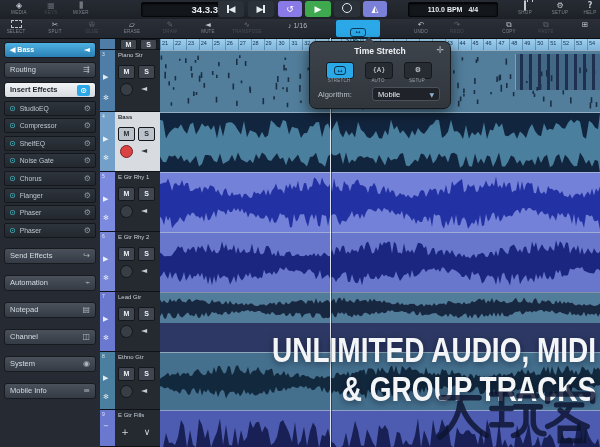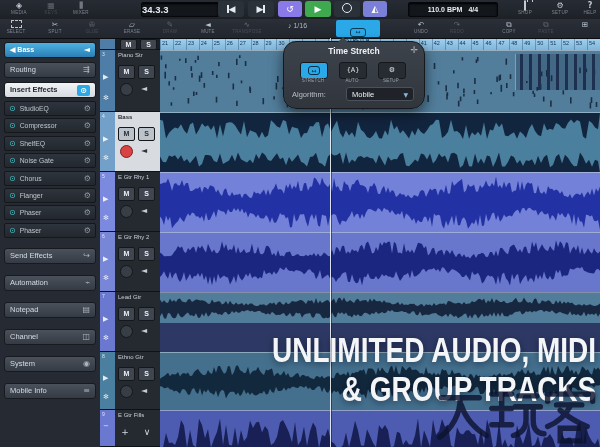--- a/index.html
+++ b/index.html
@@ -6,21 +6,21 @@
   #app{position:relative;width:600px;height:447px;background:#20242b;overflow:hidden;
        font-family:"Liberation Sans",sans-serif;color:#cfd5dc;-webkit-font-smoothing:antialiased;}
   .glyph{font-family:"DejaVu Sans",sans-serif;}
   
   #bar1{position:absolute;left:0;top:0;width:600px;height:19px;background:linear-gradient(#272c34,#1d2127);border-bottom:1px solid #0c0e11;z-index:20;}
   .b1item{position:absolute;top:1px;width:30px;text-align:center;}
   .b1item .ic{display:block;font-size:8px;line-height:9px;color:#c3cad2;font-family:"DejaVu Sans",sans-serif;}
   .b1item .lbl{display:block;font-size:4.5px;line-height:5px;color:#7d8691;letter-spacing:.3px;}
   .dim{opacity:.38;}
   .lcd{position:absolute;background:#13161b;border:1px solid #05070a;border-radius:2px;box-shadow:inset 0 1px 2px #000;
-       color:#e9eef3;font-weight:bold;text-align:left;}
+       color:#e9eef3;font-weight:bold;text-align:right;}
   #timebox{left:141px;top:2px;width:76px;height:13px;font-size:9.5px;line-height:13px;}
   #tempobox{left:408px;top:2px;width:88px;height:13px;font-size:7px;line-height:13px;display:flex;align-items:center;justify-content:center;gap:6px;}
   .tbtn{position:absolute;top:1px;height:16px;border-radius:3px;background:#2b3138;color:#e6ebf0;
         text-align:center;font-size:9px;line-height:16px;font-family:"DejaVu Sans",sans-serif;}
   .tbtn .vbar{display:inline-block;width:2px;height:8px;background:currentColor;vertical-align:-1px;}
   .bag{width:9px;height:8px;border:1.2px solid #c3cad2;border-radius:1px;position:relative;margin:1px auto 0;}
   .bag:before{content:"";position:absolute;left:1.5px;top:-4px;width:4px;height:3.5px;border:1.2px solid #c3cad2;border-bottom:none;border-radius:3px 3px 0 0;}
   
   #bar2{position:absolute;left:0;top:19px;width:600px;height:19px;background:linear-gradient(#2a2f38,#22262d);border-bottom:1px solid #0b0d10;z-index:20;}
   .tool{position:absolute;top:1px;width:32px;text-align:center;cursor:default;}
@@ -70,22 +70,22 @@
   #ruler{position:absolute;left:0;top:0;width:440px;height:12px;background:linear-gradient(#a3d2ef,#7fb6dc);display:flex;z-index:5;}
   .rcell{height:12px;border-left:1px solid rgba(20,60,95,.35);font-size:5.5px;line-height:11px;color:#143250;padding-left:1px;box-sizing:border-box;flex:1;}
   .lane{position:absolute;left:0;width:440px;border-top:1px solid rgba(205,216,226,.55);box-sizing:border-box;overflow:hidden;}
   .lane svg{position:absolute;left:0;top:0;}
   #playhead{position:absolute;left:170px;top:0;width:1px;height:409px;background:rgba(238,244,250,.9);box-shadow:1px 0 0 rgba(10,20,40,.5);z-index:30;}
   .midiblock{position:absolute;right:0;top:3px;width:84px;height:36px;background:rgba(18,38,66,.25);
              border-left:1px solid rgba(230,240,250,.4);}
   .midiblock i{position:absolute;top:0;bottom:0;width:3px;background:#1d3050;}
   .band{position:absolute;left:0;top:0;width:440px;height:30px;background:#527d9a;overflow:hidden;}
   
-  #popup{position:absolute;left:283px;top:41px;width:140px;height:66px;background:linear-gradient(#3d434b,#31363d);
-         border:1px solid #15181c;border-radius:13px;box-shadow:0 5px 14px rgba(0,0,0,.55);z-index:50;}
+  #popup{position:absolute;left:309px;top:41px;width:140px;height:66px;background:linear-gradient(#3d434b,#31363d);
+         border:1px solid #15181c;border-radius:7px;box-shadow:0 5px 14px rgba(0,0,0,.55);z-index:50;}
   #popup .notch{position:absolute;left:54px;top:-5px;width:0;height:0;border-left:5px solid transparent;border-right:5px solid transparent;border-bottom:5px solid #3d434b;}
   #popup .ttl{position:absolute;left:0;top:4px;width:100%;text-align:center;font-size:8.5px;font-weight:bold;color:#eef2f6;}
   #popup .pin{position:absolute;right:6px;top:3px;font-size:9px;color:#aab2bb;font-family:"DejaVu Sans",sans-serif;}
   .ptab{position:absolute;top:20px;width:26px;height:15px;background:#272c33;border:1px solid #15181c;border-radius:3px;
         text-align:center;font-size:7px;line-height:15px;color:#dfe4ea;font-family:"DejaVu Sans",sans-serif;}
   .ptab.act{background:#2ba8e8;color:#083048;}
   .ptablbl{position:absolute;top:36px;width:26px;text-align:center;font-size:4.5px;color:#99a1aa;letter-spacing:.2px;}
   #algolbl{position:absolute;left:8px;top:48px;font-size:7.5px;color:#b8bfc7;}
   #algodrop{position:absolute;left:62px;top:45px;width:68px;height:14px;background:#1f2329;border:1px solid #4a515a;border-radius:3px;
             font-size:7.5px;line-height:14px;color:#eef2f6;padding:0 5px;box-sizing:border-box;display:flex;justify-content:space-between;}

